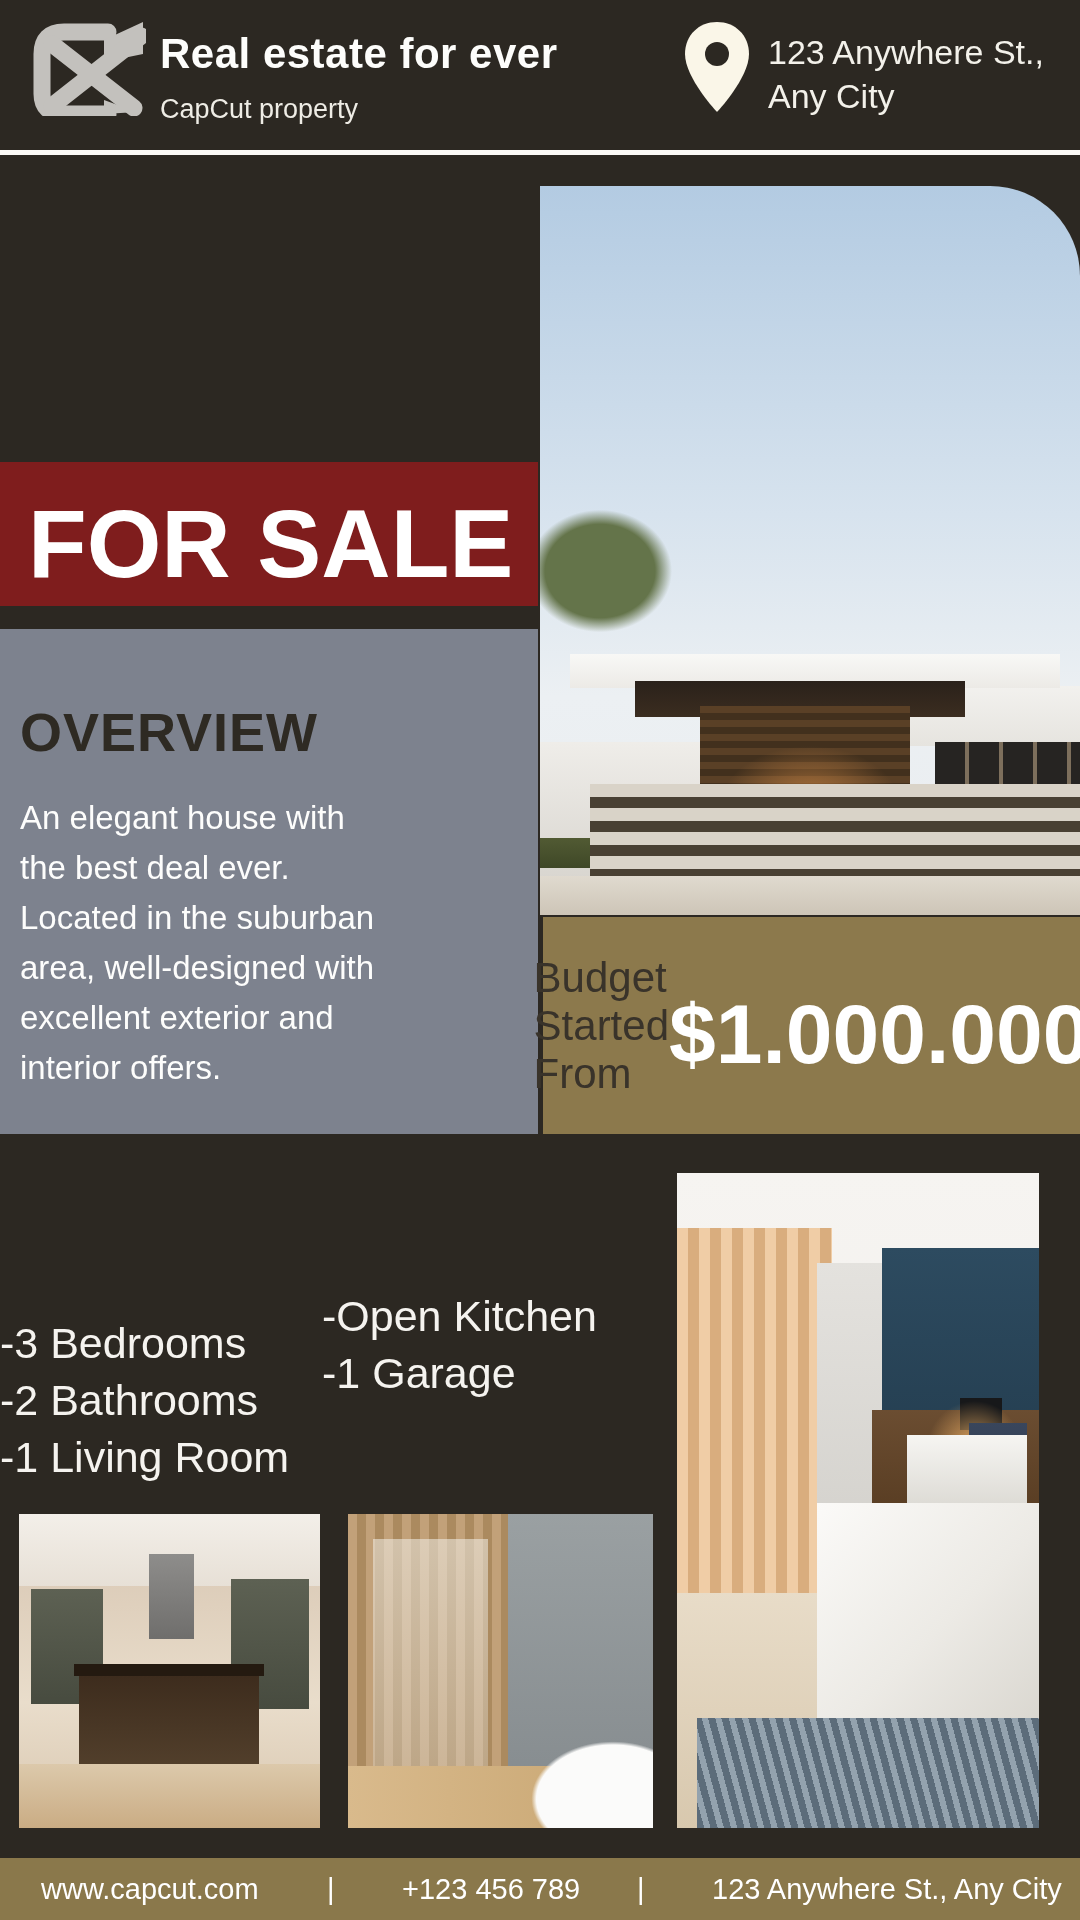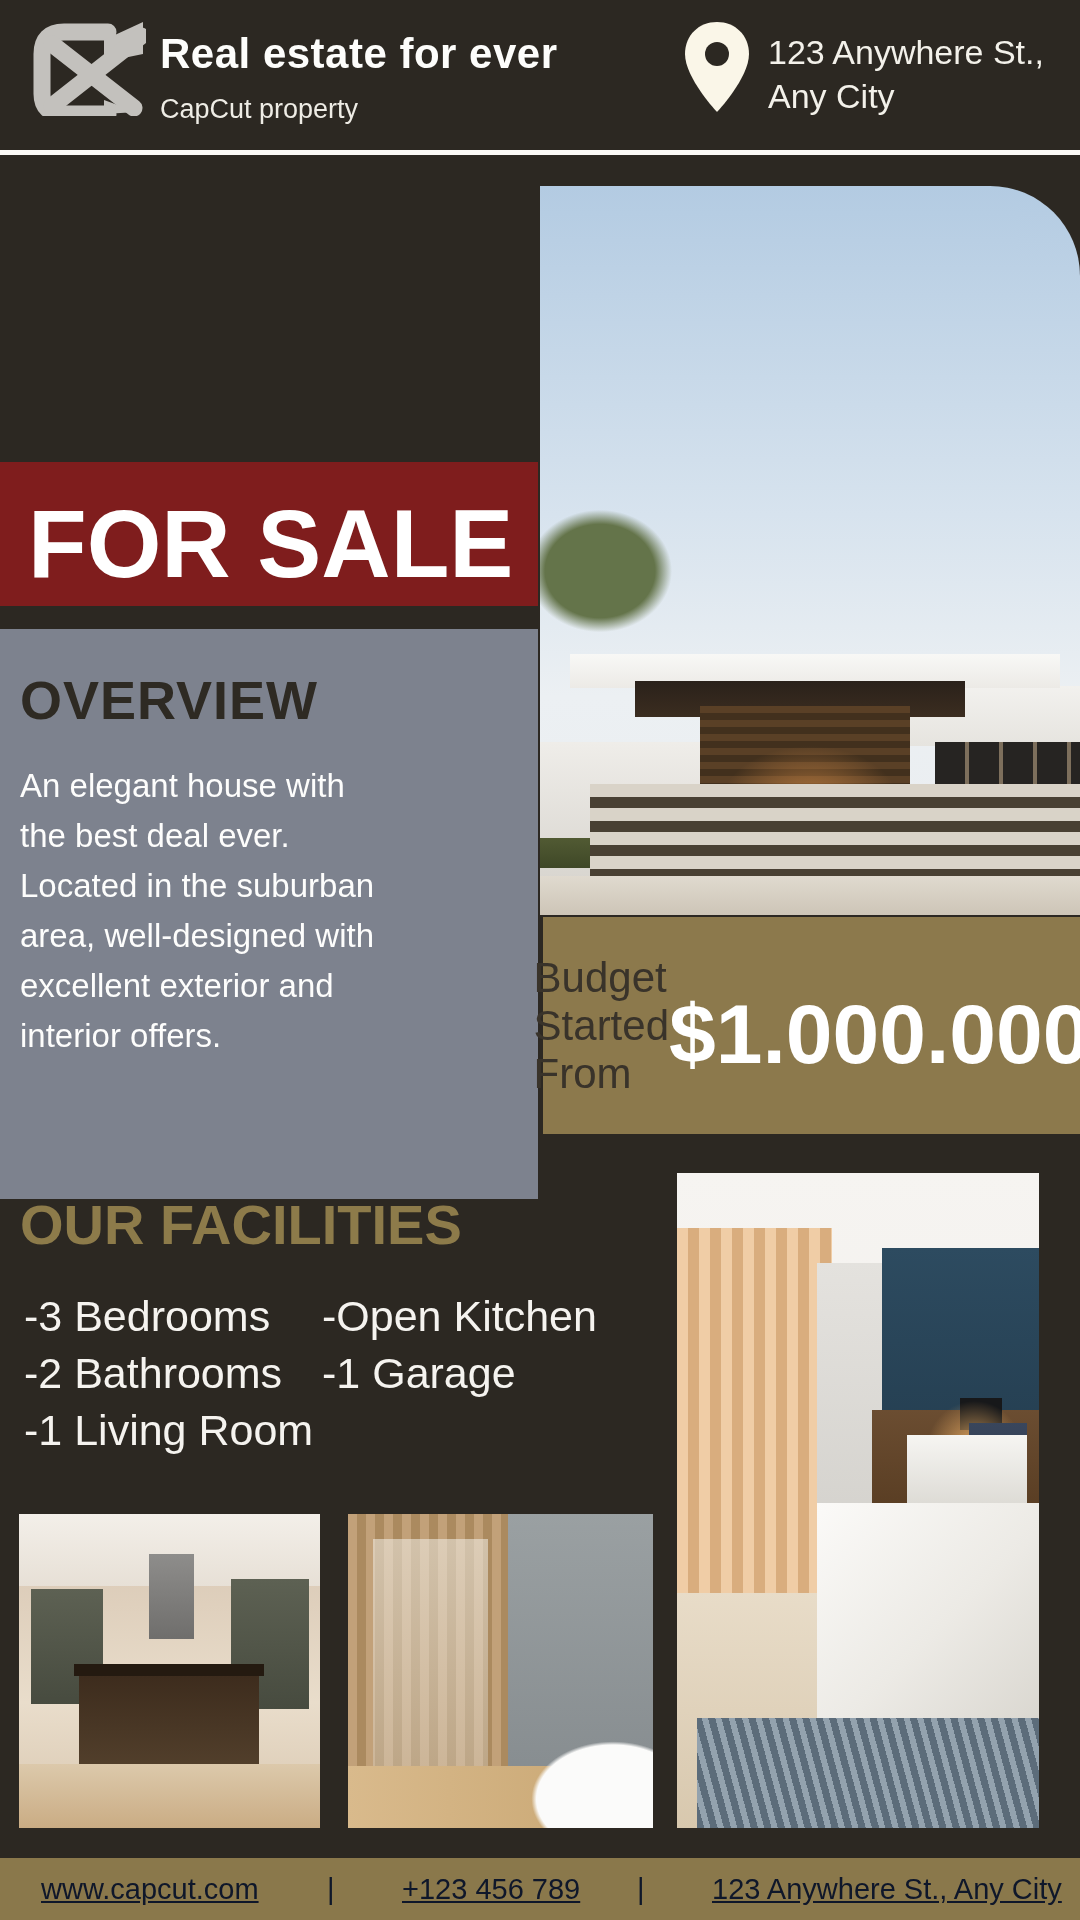--- a/index.html
+++ b/index.html
@@ -17,22 +17,22 @@
 
   .rule{position:absolute;left:0;top:150px;width:1080px;height:5px;background:#fbfaf6;}
 
   
   .hero-title{position:absolute;left:28px;top:170px;margin:0;font-size:96px;line-height:130px;
               font-weight:bold;color:#fdfdfc;letter-spacing:0;white-space:pre-line;}
   .badge{position:absolute;left:0;top:449px;width:538px;height:144px;background:#7f1d1d;margin-top:13px;}
   .badge span{position:absolute;left:28px;top:0;line-height:164px;font-size:96px;font-weight:bold;color:#ffffff;}
 
   
-  .overview{position:absolute;left:0;top:629px;width:538px;height:570px;background:#7d828e;box-sizing:border-box;
-            padding:40px 20px 0 20px;}
+  .overview{position:absolute;left:0;top:629px;width:538px;height:505px;background:#7d828e;box-sizing:border-box;
+            padding:72px 20px 0 20px;}
   .overview h2{margin:0;font-size:54px;font-weight:bold;color:#2e2a23;letter-spacing:1px;}
   .overview p{margin:30px 0 0 0;font-size:33px;line-height:50px;color:#fdfdfc;white-space:pre-line;}
 
   
   .photo{position:absolute;overflow:hidden;}
   .photo-hero{left:540px;top:186px;width:540px;height:729px;border-radius:0 90px 0 0;
     background:
       linear-gradient(180deg,#e0dacf,#cdc5b7) 0 690px / 540px 39px no-repeat,
       repeating-linear-gradient(180deg,#d9d3c8 0 13px,#494033 13px 24px) 50px 598px / 490px 94px no-repeat,
       linear-gradient(180deg,#515a33,#3f4827) 0 652px / 540px 30px no-repeat,
@@ -82,26 +82,26 @@
   .budget{position:absolute;left:543px;top:917px;width:537px;height:217px;background:#8c794c;
           display:flex;flex-direction:row;align-items:center;justify-content:center;}
   .budget-label{font-size:42px;color:#39332a;}
   .budget-price{margin-top:18px;font-size:84px;font-weight:bold;color:#ffffff;}
 
   
   .fac-heading{position:absolute;left:20px;top:1192px;margin:0;font-size:56px;font-weight:bold;
                color:#8d7b4a;letter-spacing:0;}
   .fac-col{position:absolute;top:1288px;margin:0;padding:0;list-style:none;
            font-size:43px;line-height:57px;color:#f5f3ef;}
-  .fac-col1{left:24px;}
+  .fac-col1{left:0;margin-top:27px;}
   .fac-col2{left:322px;}
 
   
   .footer{position:absolute;left:0;top:1858px;width:1080px;height:62px;background:#8a784b;}
-  .footer span{position:absolute;top:0;line-height:62px;font-size:29px;color:#0f172a;text-decoration:underline;}
+  .footer span{position:absolute;top:0;line-height:62px;font-size:29px;color:#ffffff;}
   .f-web{left:41px;} .f-sep1{left:327px;} .f-phone{left:402px;} .f-sep2{left:637px;} .f-addr{left:712px;}
 </style>
 </head>
 <body>
 
 <div class="page">
 
   <div class="header">
     <svg class="logo" viewBox="0 0 126 104">
       <path d="M88,20 H44 Q22,20 22,42 V82 Q22,102 44,102 H88" fill="none" stroke="#c3c1bd" stroke-width="17" stroke-linecap="round"></path>
@@ -138,21 +138,20 @@
 interior offers.</p>
   </section>
 
   <div class="photo photo-hero"></div>
 
   <div class="budget">
     <div class="budget-label">Budget Started From</div>
     <div class="budget-price">$1.000.000</div>
   </div>
 
-  <h2 class="fac-heading">OUR FACILITIES</h2>
   <ul class="fac-col fac-col1">
     <li>-3 Bedrooms</li>
     <li>-2 Bathrooms</li>
     <li>-1 Living Room</li>
   </ul>
   <ul class="fac-col fac-col2">
     <li>-Open Kitchen</li>
     <li>-1 Garage</li>
   </ul>
 

